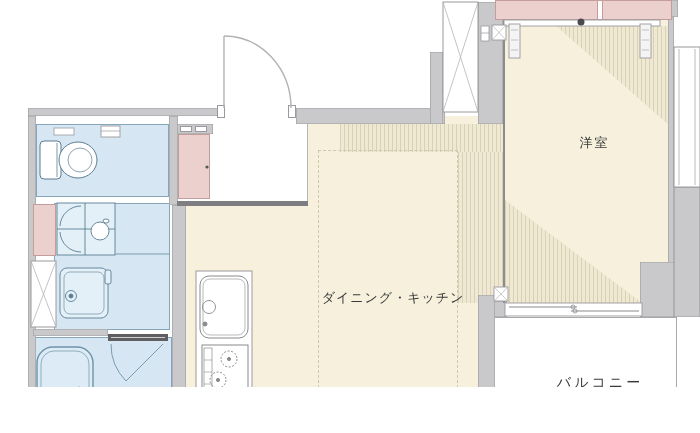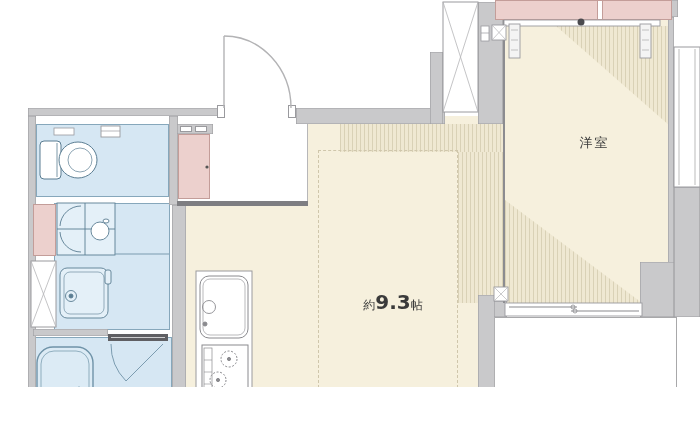--- a/index.html
+++ b/index.html
@@ -235,17 +235,18 @@
     </g>
 
     <circle cx="207" cy="167" r="1.6" fill="#555"></circle>
   </svg>
 
   <div class="label" style="left:522px;top:135px;width:145px;">
     <div class="lbl-sm">洋室</div>
   </div>
 
   <div class="label" style="left:307px;top:290px;width:172px;">
-    <div class="area-line"><span>約</span><span class="area-big-ldk">9.3</span><span>帖</span></div>
+    <div class="lbl-kana">ダイニング・キッチン</div>
   </div>
 
+  <div class="label lbl-sm" style="left:530px;top:374px;width:140px;letter-spacing:3px;font-size:14px;">バルコニー</div>
 
 </div>
 
 </body></html>

